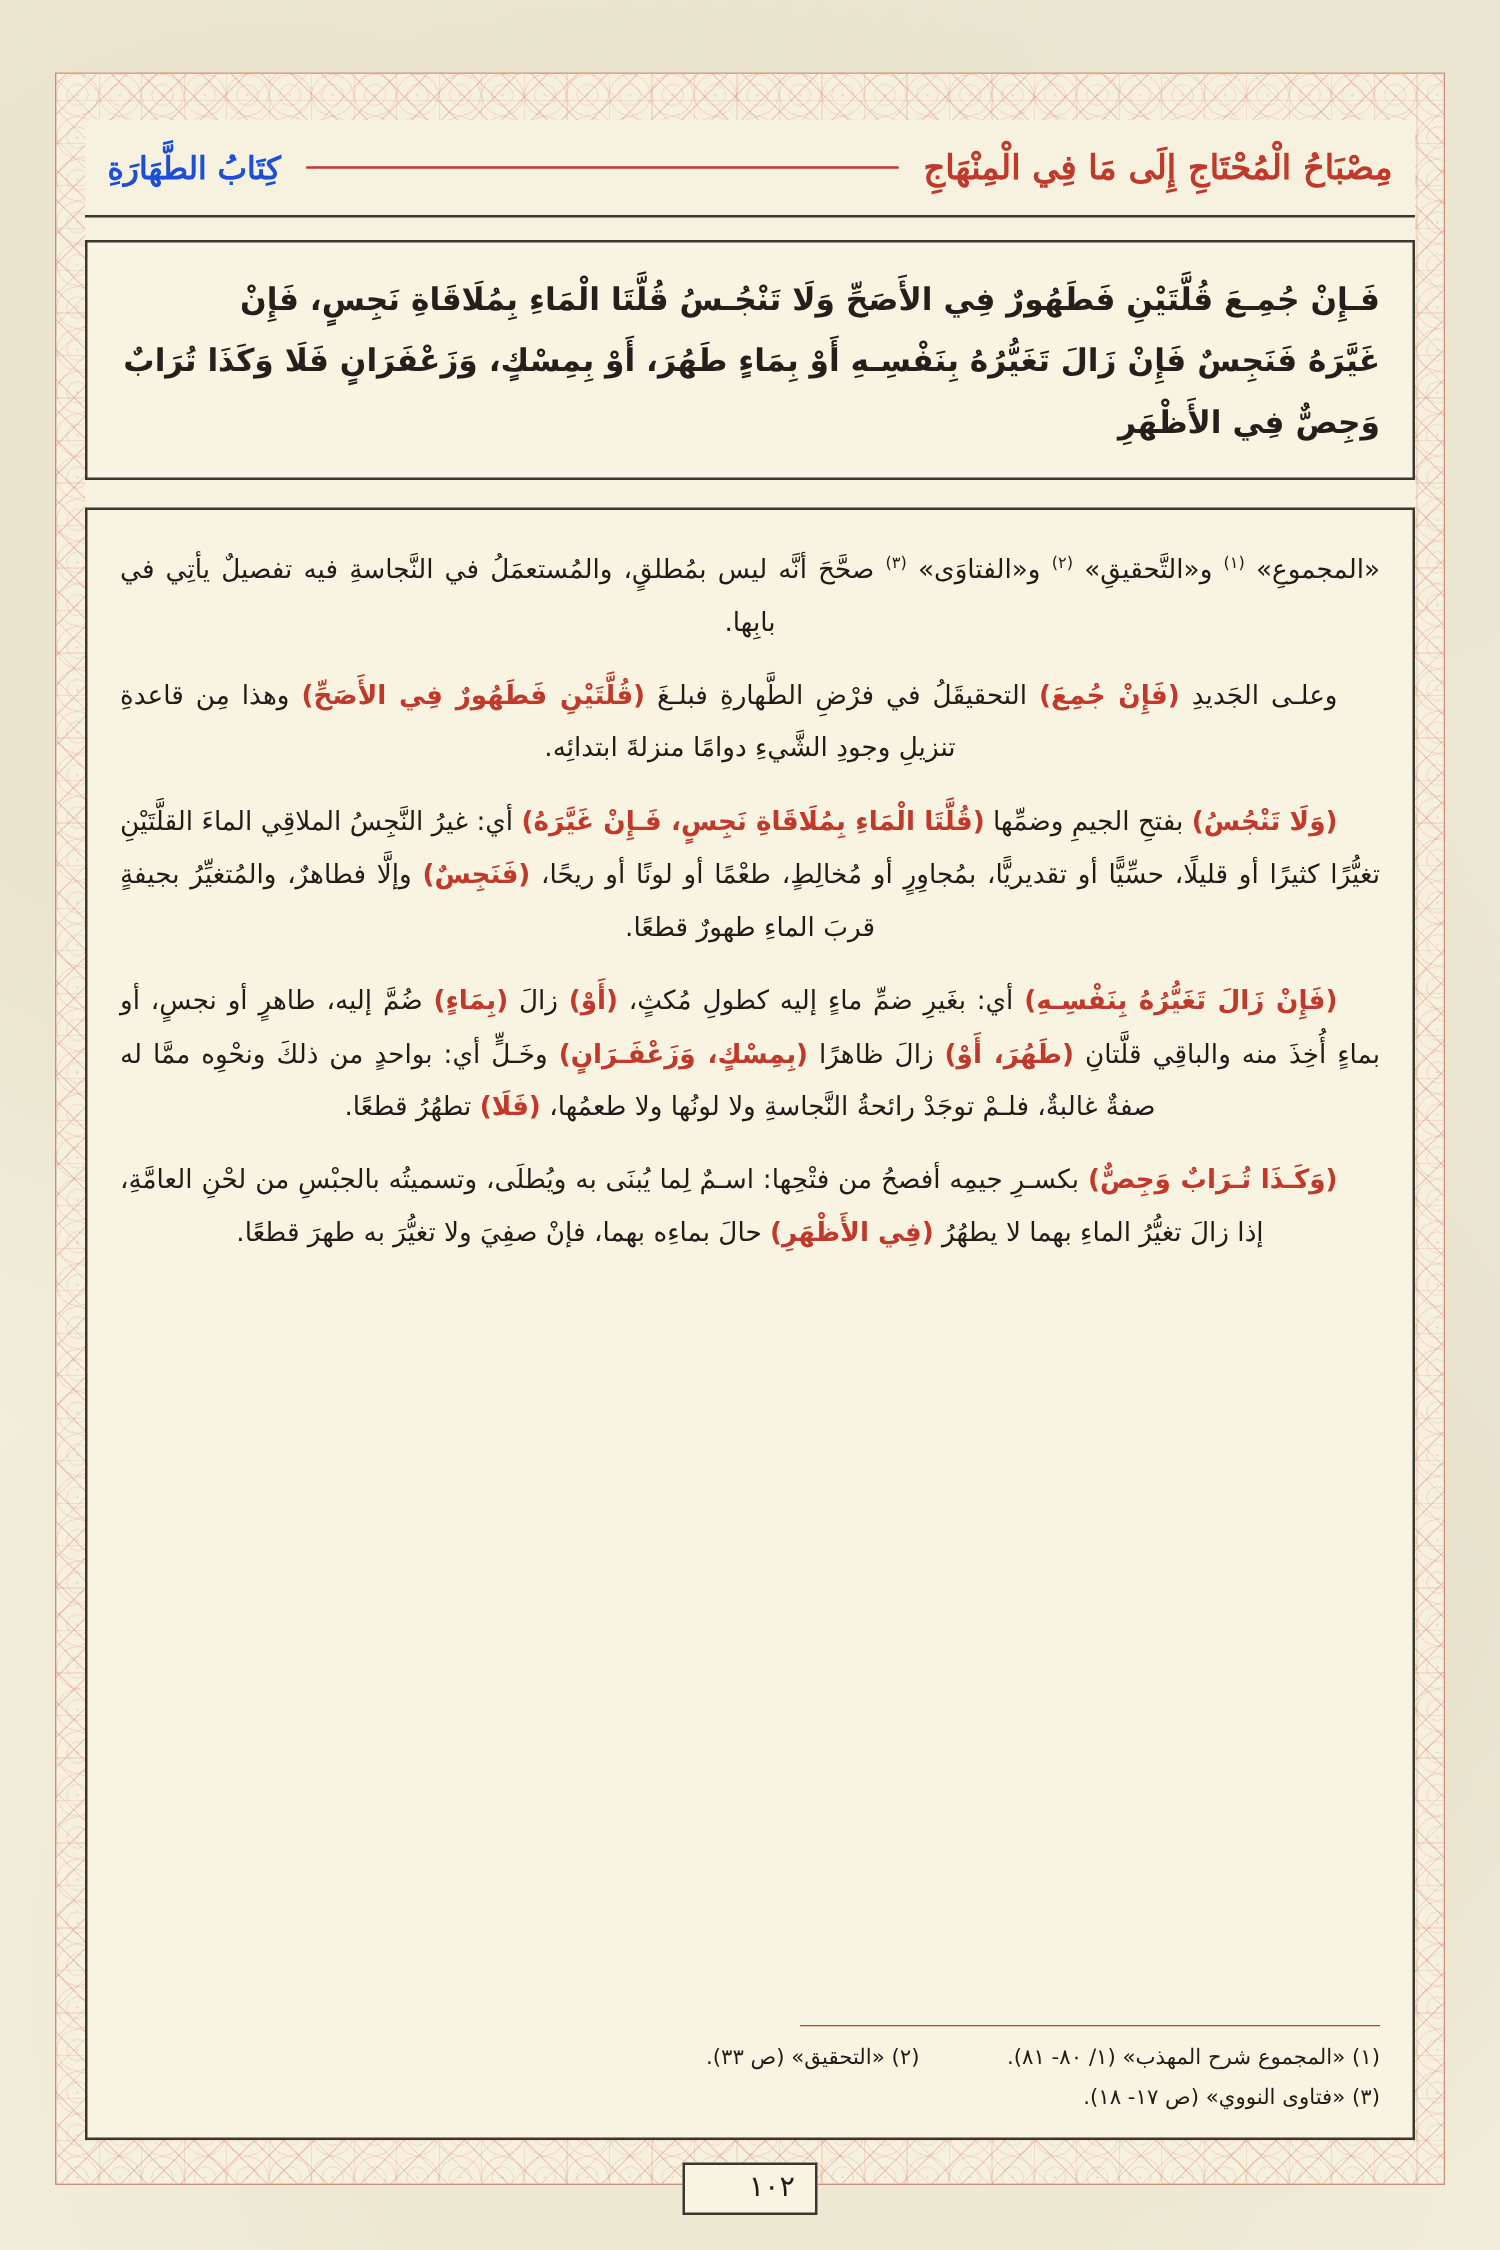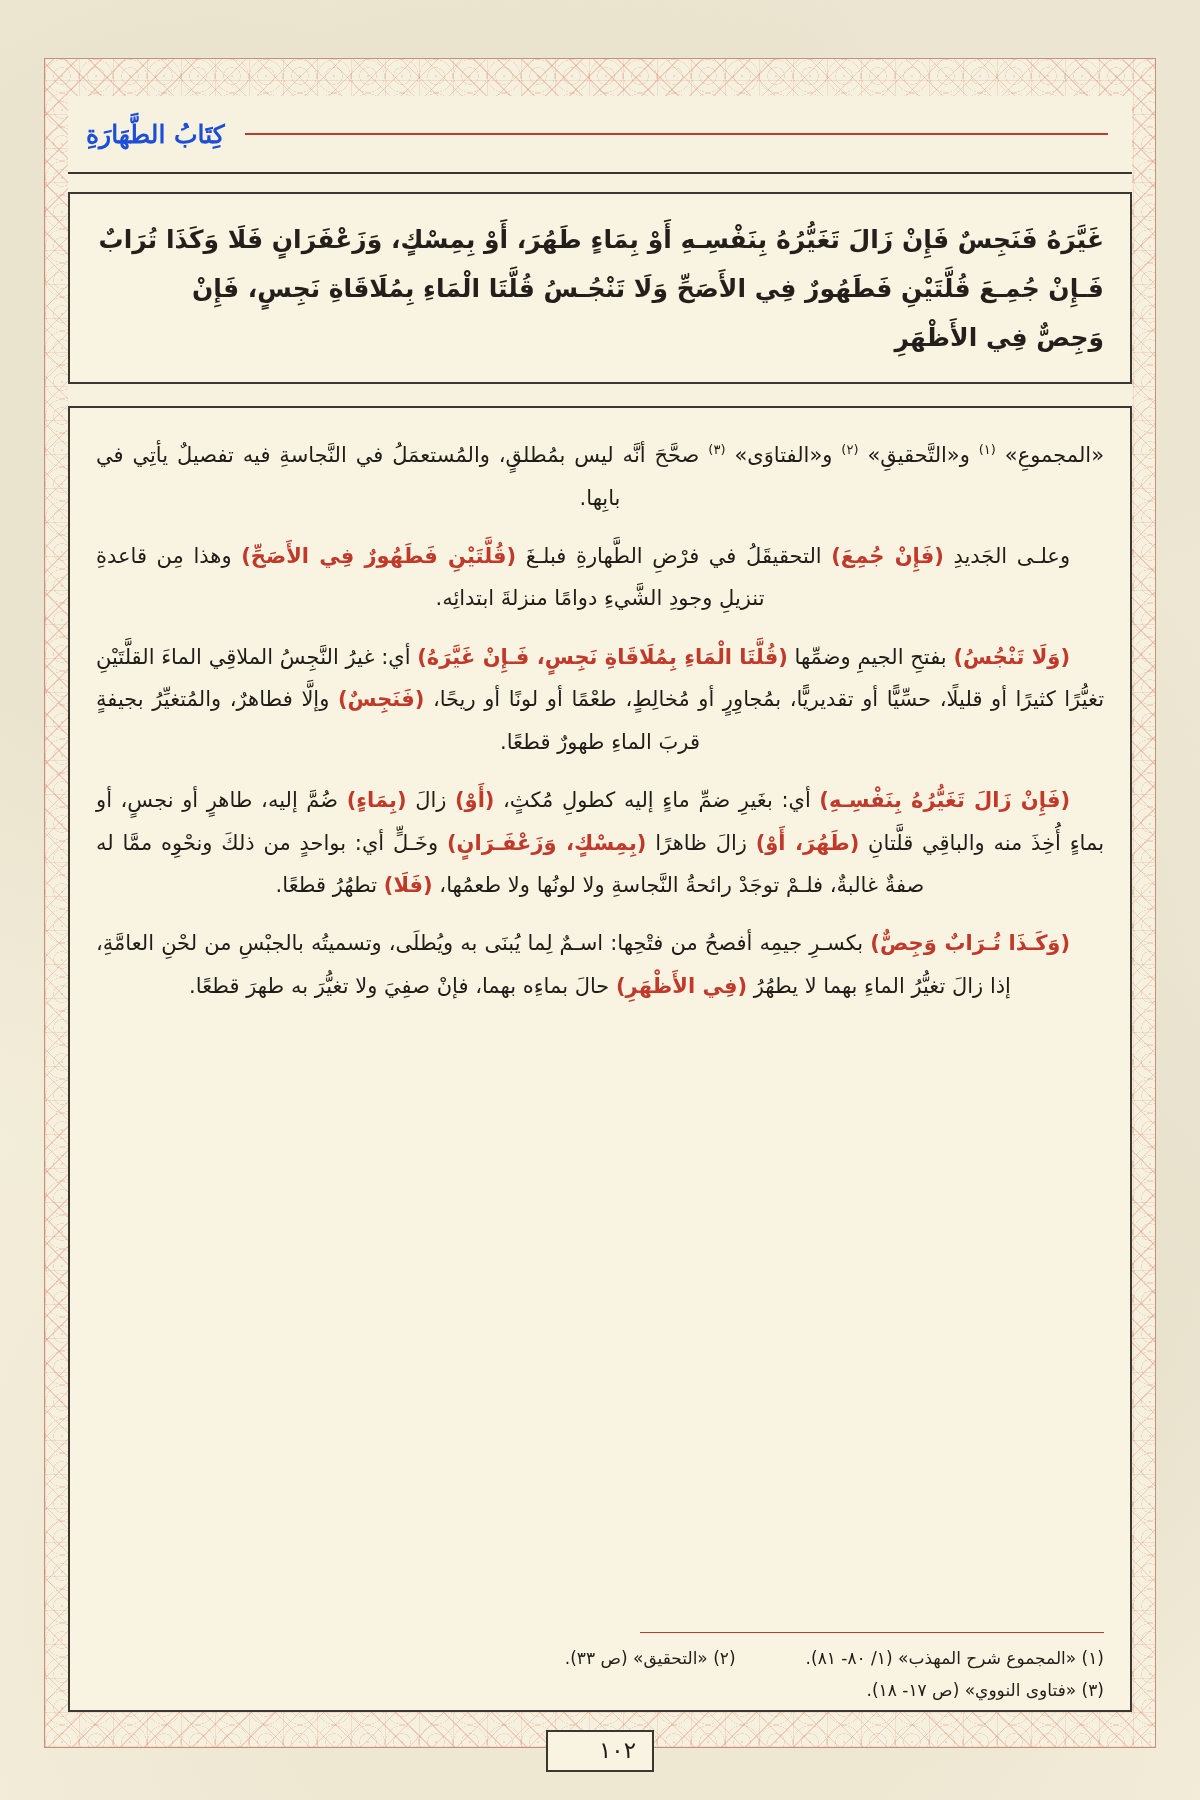--- a/index.html
+++ b/index.html
@@ -123,21 +123,21 @@
     line-height:1.95;
     color:#241f1a;
   }
   .matn-line.last{ text-align-last:right; }
 
   
   .sharh-box{
     margin-top:22px;
     border:2.5px solid #3a3730;
     background:#f9f4e2;
-    padding:26px 26px 4px 26px;
+    padding:26px 26px 16px 26px;
     box-sizing:border-box;
     flex:1 1 auto;
     display:flex;flex-direction:column;
   }
   .sharh-body{flex:1 1 auto;}
 
   .para{
     direction:rtl;
     text-align:justify;
     text-align-last:center;
@@ -201,28 +201,29 @@
 
 <div class="page">
   <div class="paper-noise"></div>
   <div class="ornament-frame"></div>
   <div class="inner-plain"></div>
 
   <div class="content">
 
     <div class="runhead">
       <div class="runhead-inner">
+        <span class="book-title">مِصْبَاحُ الْمُحْتَاجِ إِلَى مَا فِي الْمِنْهَاجِ</span>
         <span class="head-rule"></span>
         <span class="chapter-title">كِتَابُ الطَّهَارَةِ</span>
       </div>
     </div>
 
     <div class="matn-box">
+      <div class="matn-line">فَـإِنْ جُمِـعَ قُلَّتَيْنِ فَطَهُورٌ فِي الأَصَحِّ وَلَا تَنْجُـسُ قُلَّتَا الْمَاءِ بِمُلَاقَاةِ نَجِسٍ، فَإِنْ</div>
       <div class="matn-line">غَيَّرَهُ فَنَجِسٌ فَإِنْ زَالَ تَغَيُّرُهُ بِنَفْسِـهِ أَوْ بِمَاءٍ طَهُرَ، أَوْ بِمِسْكٍ، وَزَعْفَرَانٍ فَلَا وَكَذَا تُرَابٌ</div>
-      <div class="matn-line">فَـإِنْ جُمِـعَ قُلَّتَيْنِ فَطَهُورٌ فِي الأَصَحِّ وَلَا تَنْجُـسُ قُلَّتَا الْمَاءِ بِمُلَاقَاةِ نَجِسٍ، فَإِنْ</div>
       <div class="matn-line last">وَجِصٌّ فِي الأَظْهَرِ</div>
     </div>
 
     <div class="sharh-box">
       <div class="sharh-body">
 
         <p class="para">
           <span>«المجموعِ» </span><span class="fn-ref">(١)</span><span> و«التَّحقيقِ» </span><span class="fn-ref">(٢)</span><span> و«الفتاوَى» </span><span class="fn-ref">(٣)</span><span> صحَّحَ أنَّه ليس بمُطلقٍ، والمُستعمَلُ في النَّجاسةِ فيه تفصيلٌ يأتِي في بابِها.</span>
         </p>
 

